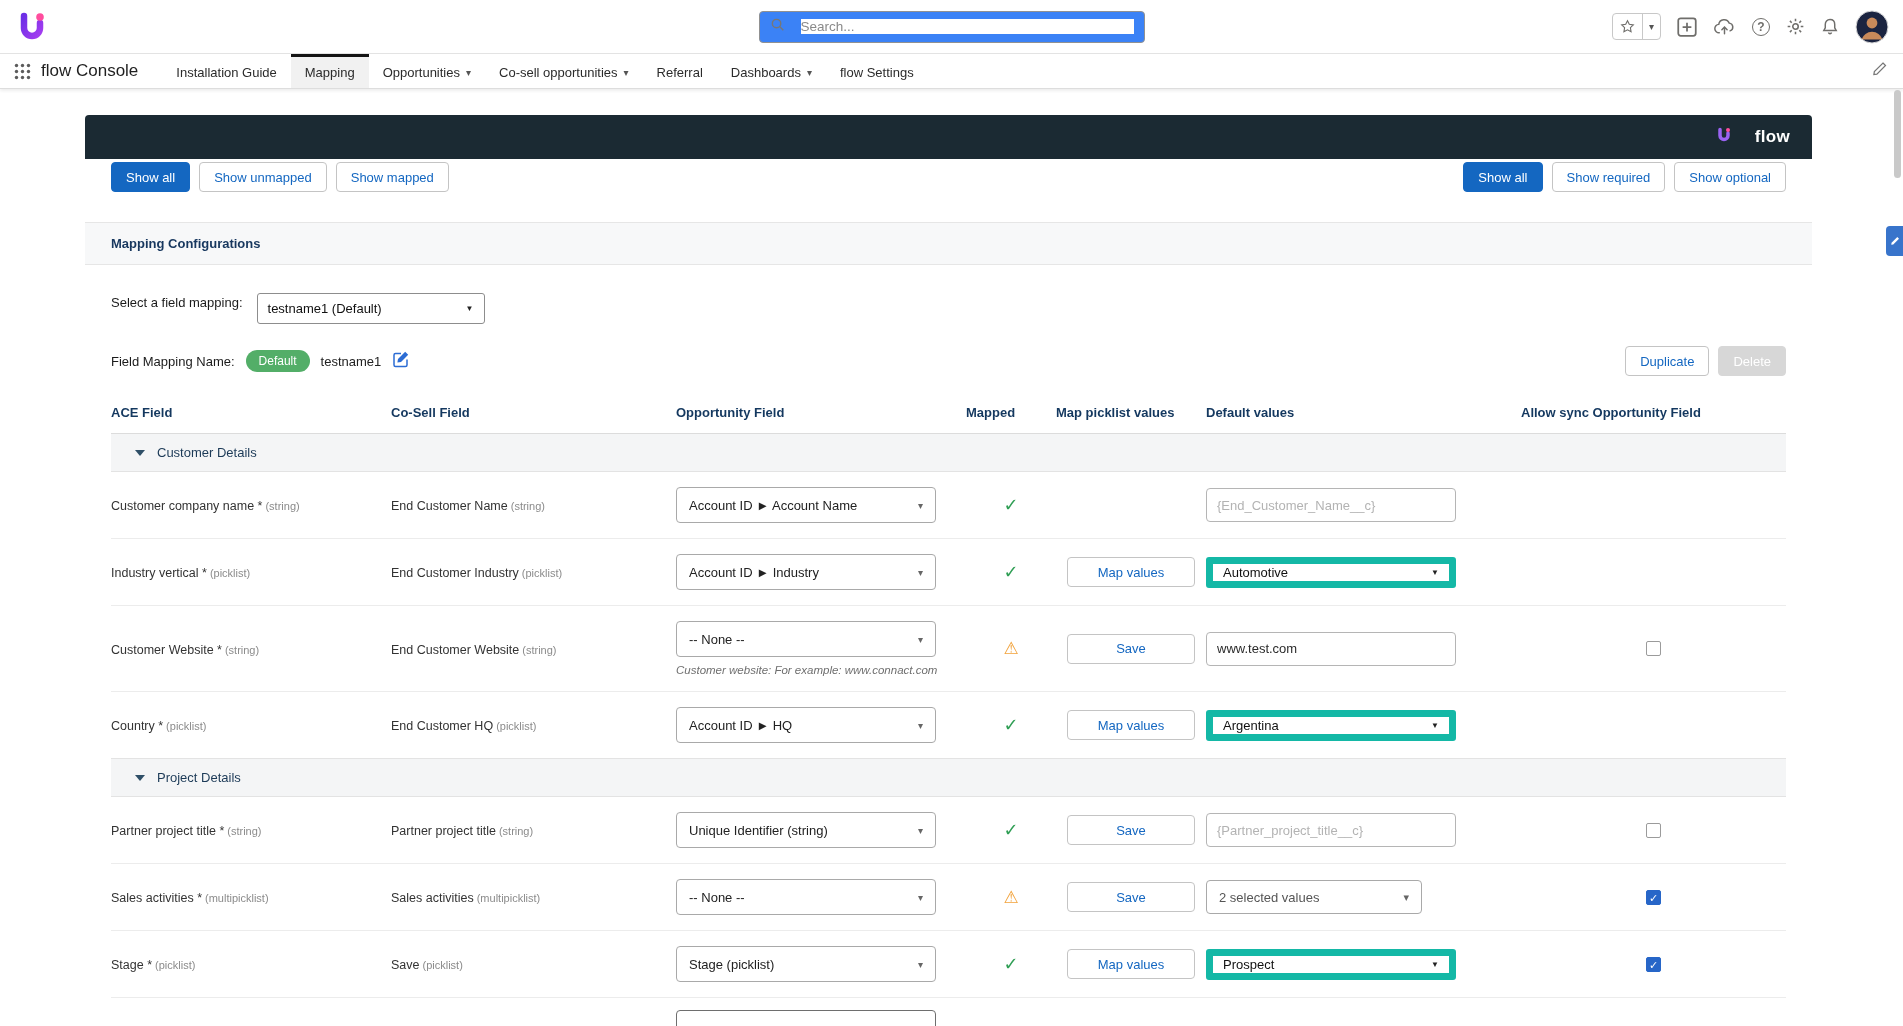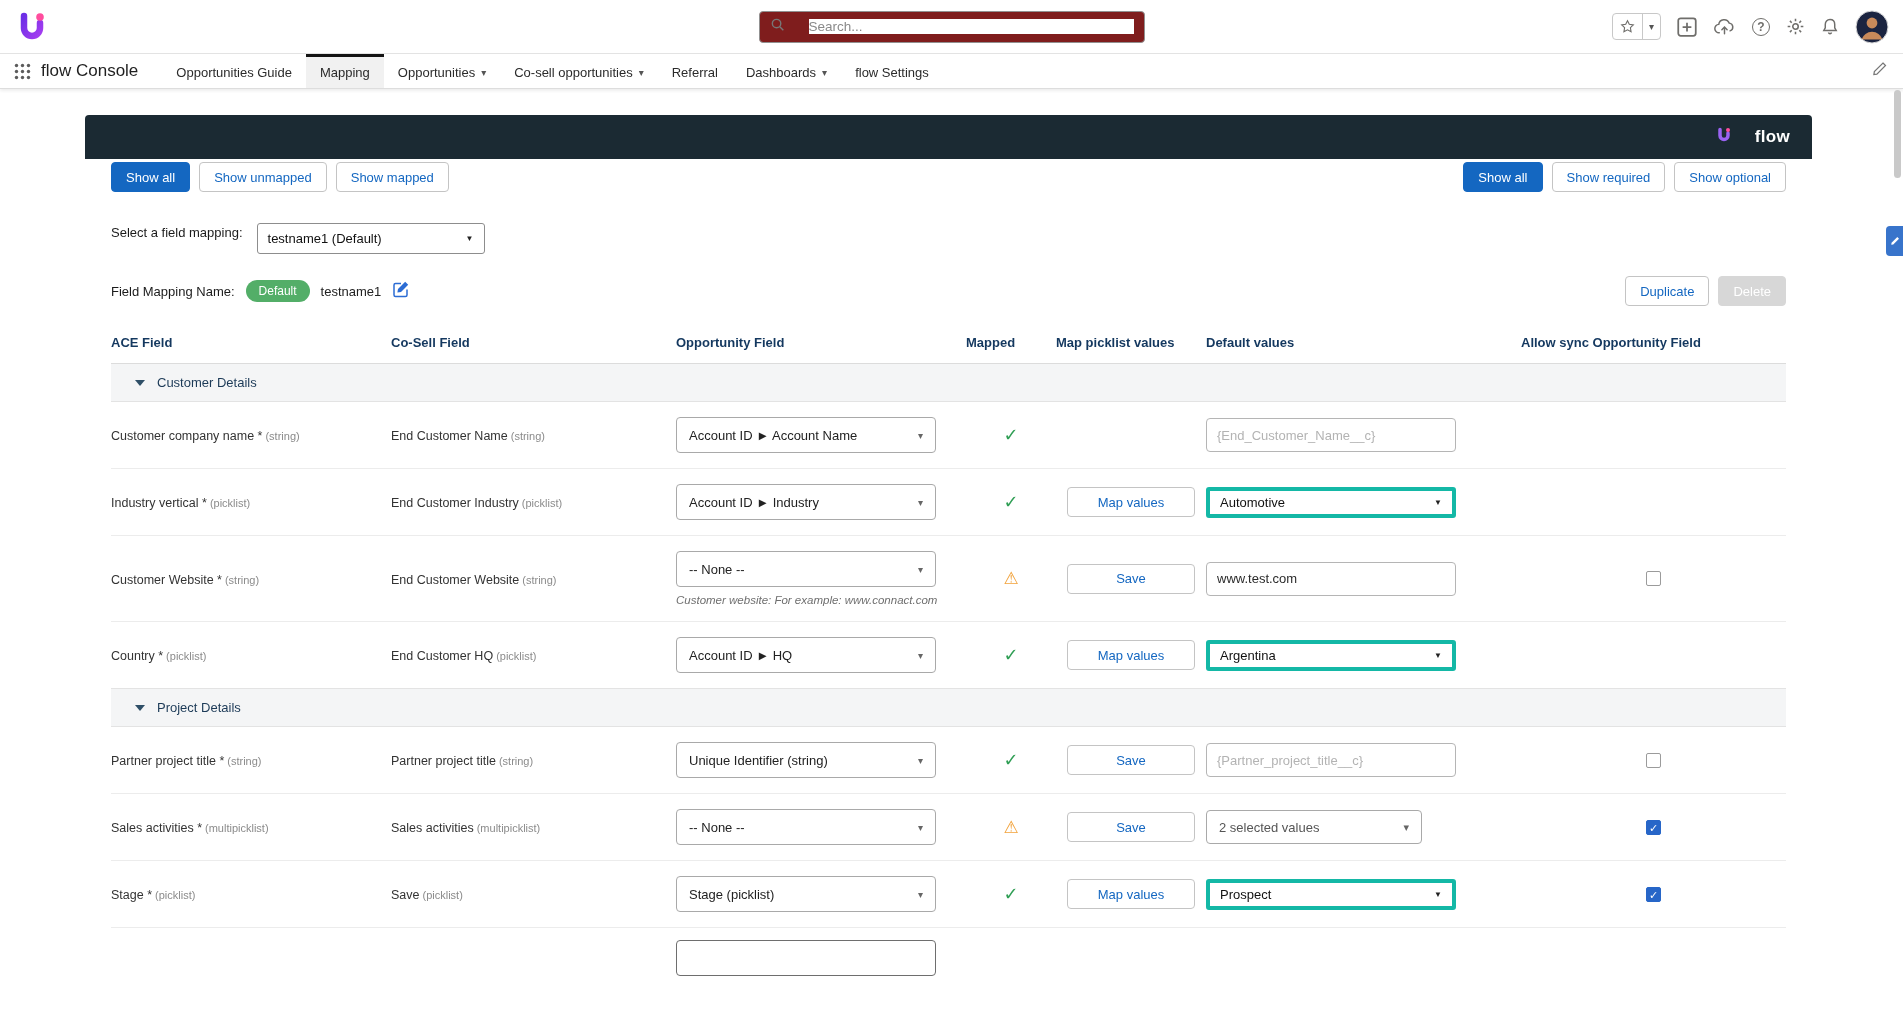--- a/index.html
+++ b/index.html
@@ -5,21 +5,21 @@
   * { box-sizing: border-box; margin: 0; padding: 0; }
   html,body { width:1903px; height:1026px; overflow:hidden; background:#fff;
     font-family:"Liberation Sans", sans-serif; color:#222; }
 
   
   .topbar { height:54px; display:flex; align-items:center; padding:0 14px;
     border-bottom:1px solid #e3e3e3; position:relative; background:#fff; }
   .logo { display:flex; align-items:center; }
   .searchwrap { position:absolute; left:50%; transform:translateX(-50%); width:386px;
     height:32px; border:1px solid #919191; border-radius:4px; display:flex; align-items:center;
-    padding:0 10px; gap:24px; background:#7f1d1d; }
+    padding:0 10px; gap:16px; background:#3b82f6; }
   .searchwrap input { border:none; outline:none; flex:1; font:13.5px "Liberation Sans", sans-serif; color:#555; }
   .searchwrap input::placeholder { color:#8a8a8a; }
   .tb-right { margin-left:auto; display:flex; align-items:center; gap:16px; }
   .fav-group { display:flex; align-items:center; height:27px; border:1px solid #c8c8c8; border-radius:4px; }
   .fav-star { display:flex; align-items:center; padding:0 7px; border-right:1px solid #c8c8c8; height:100%; }
   .fav-caret { padding:0 6px; font-size:10px; color:#555; }
   .tb-icon { display:flex; align-items:center; cursor:pointer; }
   .help-icon { width:18px; height:18px; border:1.6px solid #6f6e6b; border-radius:50%;
     color:#6f6e6b; font-weight:bold; font-size:12px; display:flex; align-items:center; justify-content:center; }
   .help-icon::before { content:"?"; }
@@ -82,21 +82,21 @@
     display:flex; align-items:center; justify-content:space-between; padding:0 12px; font-size:13px; color:#222; cursor:pointer; }
   .dd .caret { color:#666; font-size:10px; }
   .helper { font-style:italic; color:#6f6f6f; font-size:11.5px; margin-top:7px; }
   .status-ok { color:#2f9e54; font-size:18px; }
   .status-warn { color:#f2a33c; font-size:17px; }
   .c4, .c5 { display:flex; justify-content:center; }
   .c7 { display:flex; justify-content:center; }
   .tinput { width:250px; height:34px; border:1px solid #b5b5b5; border-radius:4px; padding:0 10px;
     font:13px "Liberation Sans", sans-serif; color:#2b2b2b; outline:none; }
   .tinput.ghost { color:#b3b3b3; }
-  .sel { width:250px; height:31px; border:4px solid #14b8a6; border-radius:3px; background:#fff;
+  .sel { width:250px; height:31px; border:7px solid #14b8a6; border-radius:3px; background:#fff;
     display:flex; align-items:center; justify-content:space-between; padding:0 10px; font-size:13px; color:#111; cursor:pointer; }
   .msel { width:216px; height:34px; border:1px solid #a9a9a9; border-radius:4px; background:#fff;
     display:flex; align-items:center; justify-content:space-between; padding:0 12px; font-size:13px; color:#555; cursor:pointer; }
   .msel .caret { color:#666; font-size:11px; }
   input.cb { appearance:none; -webkit-appearance:none; width:15px; height:15px; border:1px solid #9b9b9b;
     border-radius:2px; background:#fff; cursor:pointer; }
   input.cb:checked { background:#2766c8; border-color:#2766c8; }
   input.cb:checked::after { content:"✓"; color:#fff; font-size:11px; display:block; text-align:center; line-height:15px; }
   .trow.partial .dd { border-color:#6e6e6e; }
   .trow.partial { padding-top:12px; }
@@ -188,21 +188,21 @@
         <circle cx="8.5" cy="8.5" r="1.7"></circle>
         <circle cx="14.5" cy="8.5" r="1.7"></circle>
       <circle cx="2.5" cy="14.5" r="1.7"></circle>
         <circle cx="8.5" cy="14.5" r="1.7"></circle>
         <circle cx="14.5" cy="14.5" r="1.7"></circle>
     </svg>
   </span>
   <span class="appname">flow Console</span>
   <div class="navitems">
     <span class="navitem">
-        <span>Opportunities Guide</span>
+        <span>Installation Guide</span>
       </span>
     <span class="navitem active">
         <span>Mapping</span>
       </span>
     <span class="navitem">
         <span>Opportunities</span>
         <span class="nav-caret">▾</span>
       </span>
     <span class="navitem">
         <span>Co-sell opportunities</span>
@@ -247,20 +247,21 @@
         <button class="btn">Show unmapped</button>
         <button class="btn">Show mapped</button>
       </div>
       <div class="btn-group">
         <button class="btn primary">Show all</button>
         <button class="btn">Show required</button>
         <button class="btn">Show optional</button>
       </div>
     </div>
 
+    <div class="config-band">Mapping Configurations</div>
 
     <div class="select-row">
       <span class="row-label">Select a field mapping:</span>
       <div class="select-box">
         <span>testname1 (Default)</span>
         <span class="scaret">▼</span>
       </div>
     </div>
 
     <div class="name-row">

